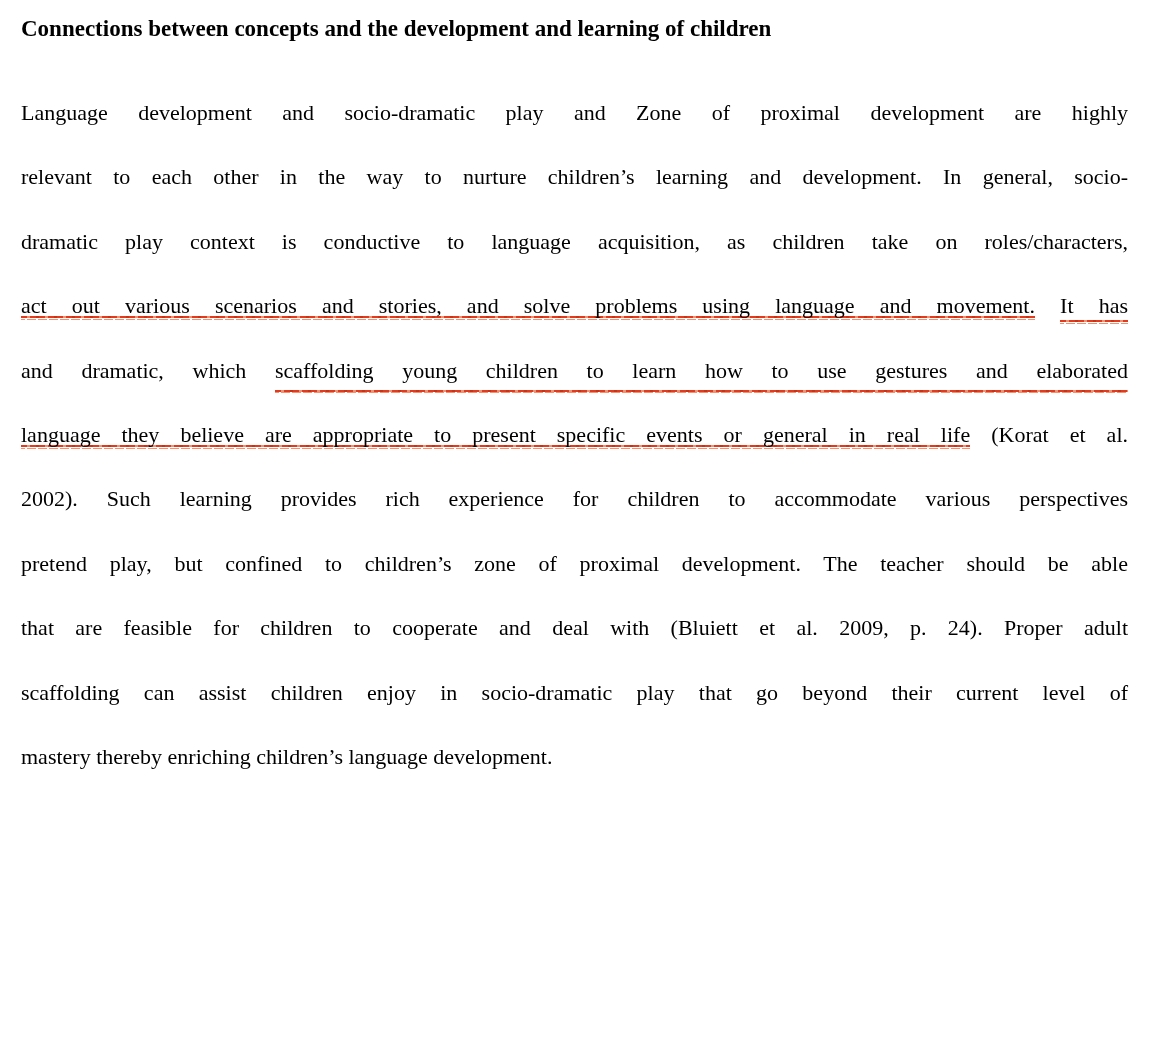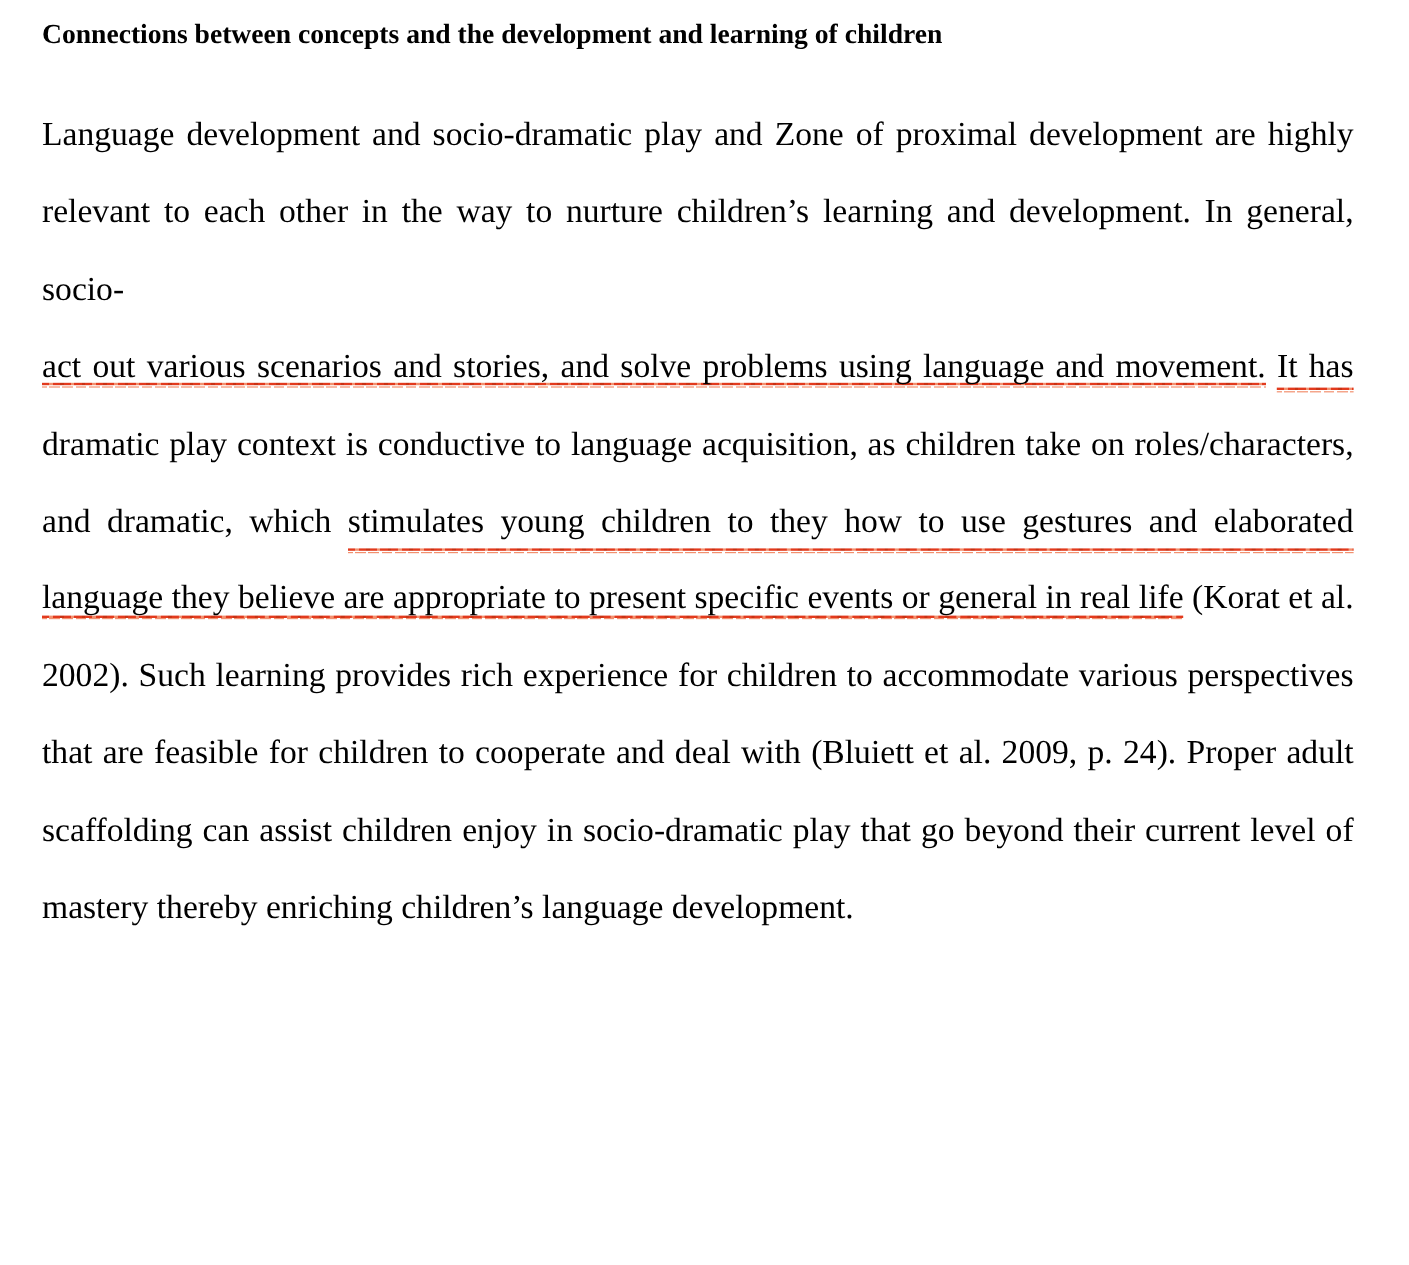--- a/index.html
+++ b/index.html
@@ -11,32 +11,32 @@
     width: 1174px;
     height: 1054px;
     overflow: hidden;
     font-family: "Liberation Serif", "DejaVu Serif", serif;
     color: #000000;
   }
   .page {
     box-sizing: border-box;
     width: 1174px;
     height: 986px;
-    padding: 9px 46px 0 35px;
+    padding: 9px 46px 0 21px;
   }
   .doc-heading {
     margin: 0;
     font-size: 23px;
     line-height: 40px;
     font-weight: bold;
     text-align: left;
   }
   .doc-paragraph {
     margin-top: 32px;
-    font-size: 28px;
+    font-size: 22px;
     line-height: 64.4px;
     text-justify: inter-word;
   }
   .line {
     text-align: justify;
     text-align-last: justify;
   }
   .line.last {
     text-align-last: left;
   }
@@ -58,22 +58,23 @@
   .seg-u.low { padding-bottom: 11px; }
 </style>
 </head>
 <body>
 
 <div class="page">
   <h1 class="doc-heading">Connections between concepts and the development and learning of children</h1>
   <div class="doc-paragraph">
       <div class="line"><span>Language development and socio-dramatic play and Zone of proximal development are highly</span></div>
       <div class="line"><span>relevant to each other in the way to nurture children’s learning and development. In general, socio-</span></div>
+      <div class="line"><span>dramatic play context is conductive to language acquisition, as children take on roles/characters,</span></div>
       <div class="line"><span class="seg-u">act out various scenarios and stories, and solve problems using language and movement.</span><span> </span><span class="seg-u mid">It has</span></div>
-      <div class="line"><span>dramatic play context is conductive to language acquisition, as children take on roles/characters,</span></div>
-      <div class="line"><span>and dramatic, which </span><span class="seg-u low">stimulates young children to they how to use gestures and elaborated</span></div>
+      <div class="line"><span>and dramatic, which </span><span class="seg-u low">scaffolding young children to learn how to use gestures and elaborated</span></div>
       <div class="line"><span class="seg-u">language they believe are appropriate to present specific events or general in real life</span><span> (Korat et al.</span></div>
       <div class="line"><span>2002). Such learning provides rich experience for children to accommodate various perspectives</span></div>
+      <div class="line"><span>pretend play, but confined to children’s zone of proximal development. The teacher should be able</span></div>
       <div class="line"><span>that are feasible for children to cooperate and deal with (Bluiett et al. 2009, p. 24). Proper adult</span></div>
       <div class="line"><span>scaffolding can assist children enjoy in socio-dramatic play that go beyond their current level of</span></div>
       <div class="line last"><span>mastery thereby enriching children’s language development.</span></div>
     </div>
 </div>
 
 </body></html>

